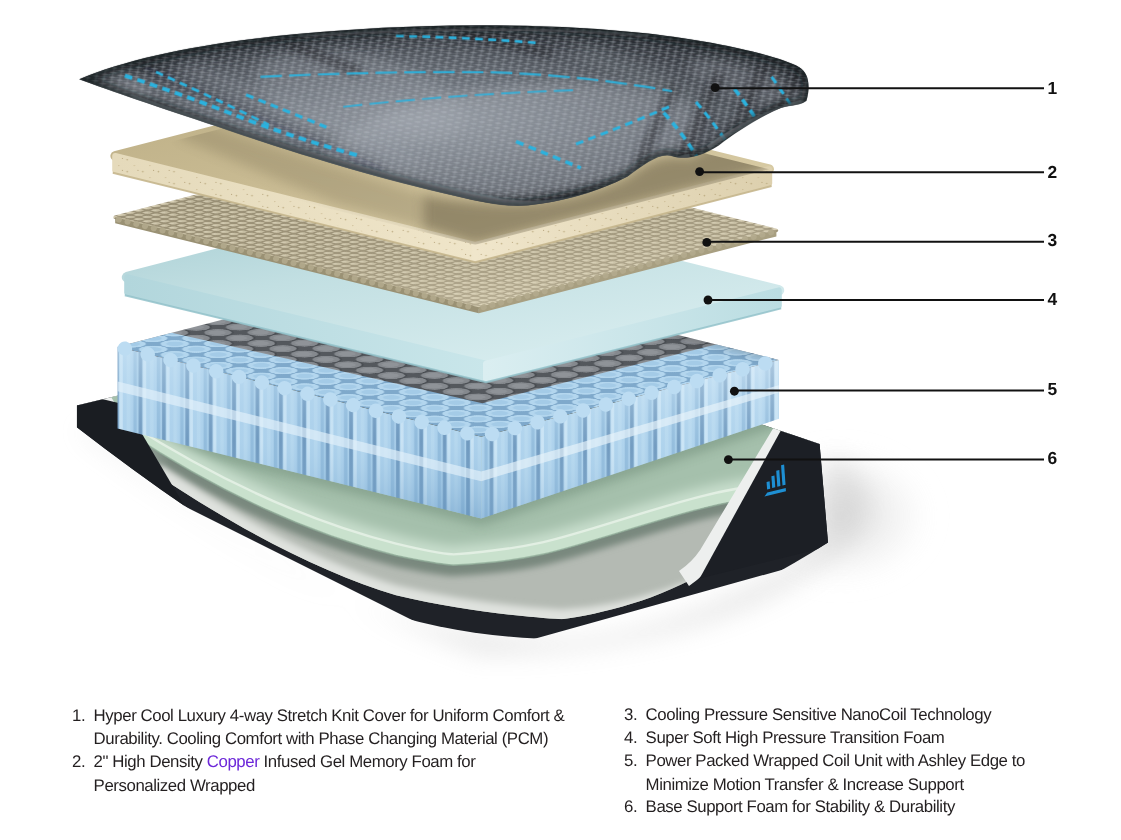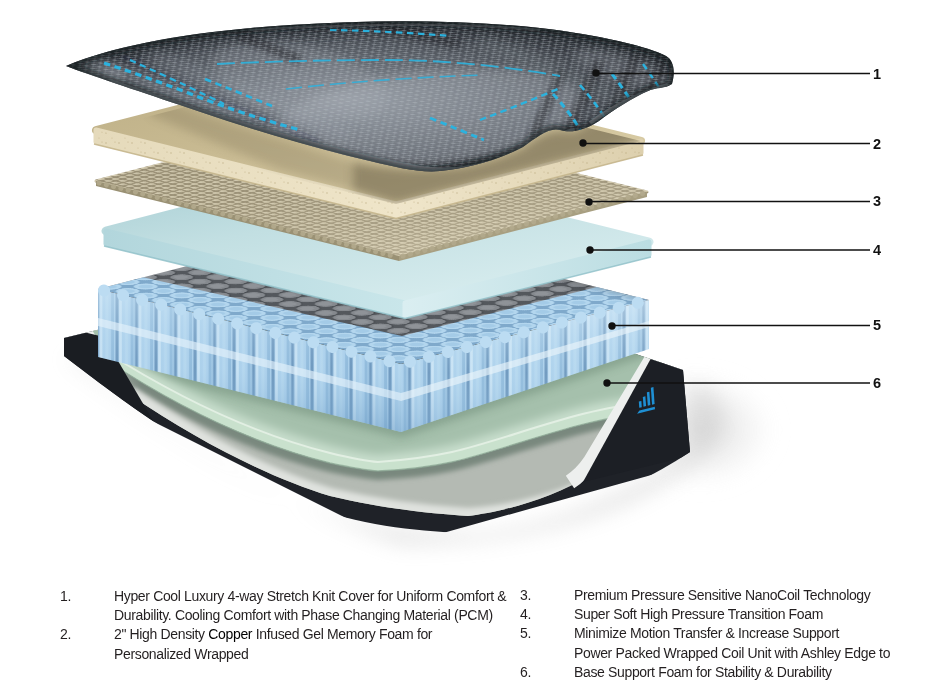--- a/index.html
+++ b/index.html
@@ -3,22 +3,22 @@
 <meta charset="utf-8">
 <style>
   html,body{margin:0;padding:0;background:#ffffff;}
   .stage{position:relative;width:934px;height:700px;background:#ffffff;overflow:hidden;
          font-family:"Liberation Sans",sans-serif;}
   .art{position:absolute;left:0;top:0;width:934px;height:700px;}
   .callout-num{position:absolute;font-weight:bold;font-size:14.5px;color:#111111;
                transform:translate(0,-50%);}
   .legend{position:absolute;color:#231f20;font-size:14px;line-height:19.4px;letter-spacing:-0.35px;}
   .legend-item{display:grid;grid-template-columns:18px 1fr;}
-  .legend-line{white-space:nowrap;margin-left:36px;}
-  .legend .hl-copper{color:#000000;}
+  .legend-line{white-space:nowrap;}
+  .legend .hl-copper{color:#6d28d9;}
   .legend .hl-bold{font-weight:normal;}
 </style>
 </head>
 <body>
 
 <div class="stage">
 
 <svg class="art" viewBox="0 0 934 700" aria-hidden="true">
   <defs>
     <linearGradient id="tanTop" x1="0" y1="0" x2="1" y2="1">
@@ -386,34 +386,34 @@
         <div>
           <div class="legend-line"><span>2" High Density </span><span class="hl-copper">Copper</span><span> Infused Gel Memory Foam for</span></div>
           <div class="legend-line"><span>Personalized Wrapped</span></div>
         </div>
       </div>
     </div>
 <div class="legend" style="left:520px;top:585.5px;width:410px;" id="legend-right">
       <div class="legend-item">
         <div class="legend-num">3.</div>
         <div>
-          <div class="legend-line"><span>Premium Pressure Sensitive NanoCoil Technology</span></div>
+          <div class="legend-line"><span>Cooling Pressure Sensitive NanoCoil Technology</span></div>
         </div>
       </div>
       <div class="legend-item">
         <div class="legend-num">4.</div>
         <div>
           <div class="legend-line"><span class="hl-bold">Super Soft</span><span> High Pressure Transition Foam</span></div>
         </div>
       </div>
       <div class="legend-item">
         <div class="legend-num">5.</div>
         <div>
+          <div class="legend-line"><span>Power Packed Wrapped Coil Unit with Ashley Edge to</span></div>
           <div class="legend-line"><span>Minimize Motion Transfer &amp; Increase Support</span></div>
-          <div class="legend-line"><span>Power Packed Wrapped Coil Unit with Ashley Edge to</span></div>
         </div>
       </div>
       <div class="legend-item">
         <div class="legend-num">6.</div>
         <div>
           <div class="legend-line"><span>Base Support Foam for Stability &amp; Durability</span></div>
         </div>
       </div>
     </div>
 

